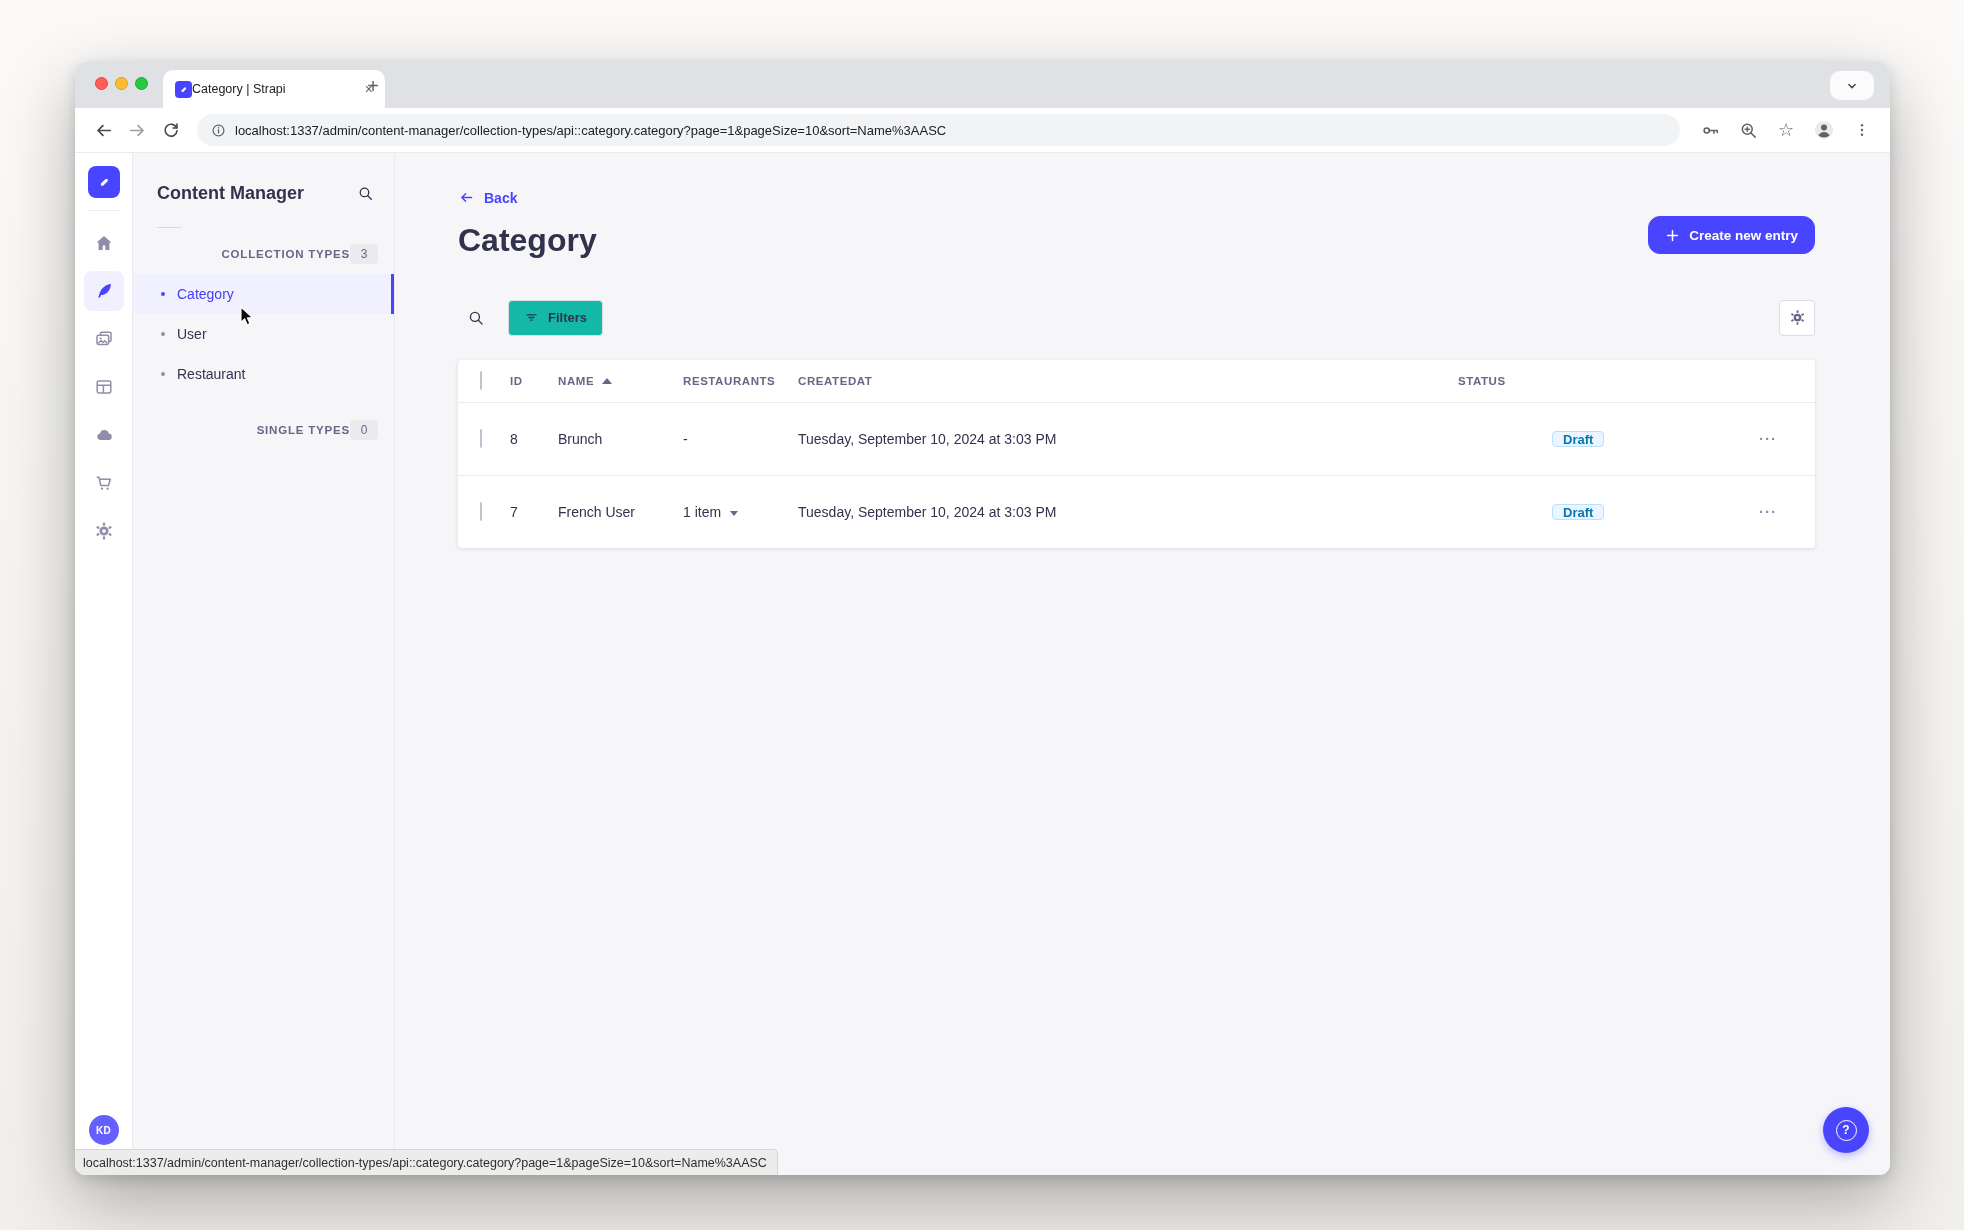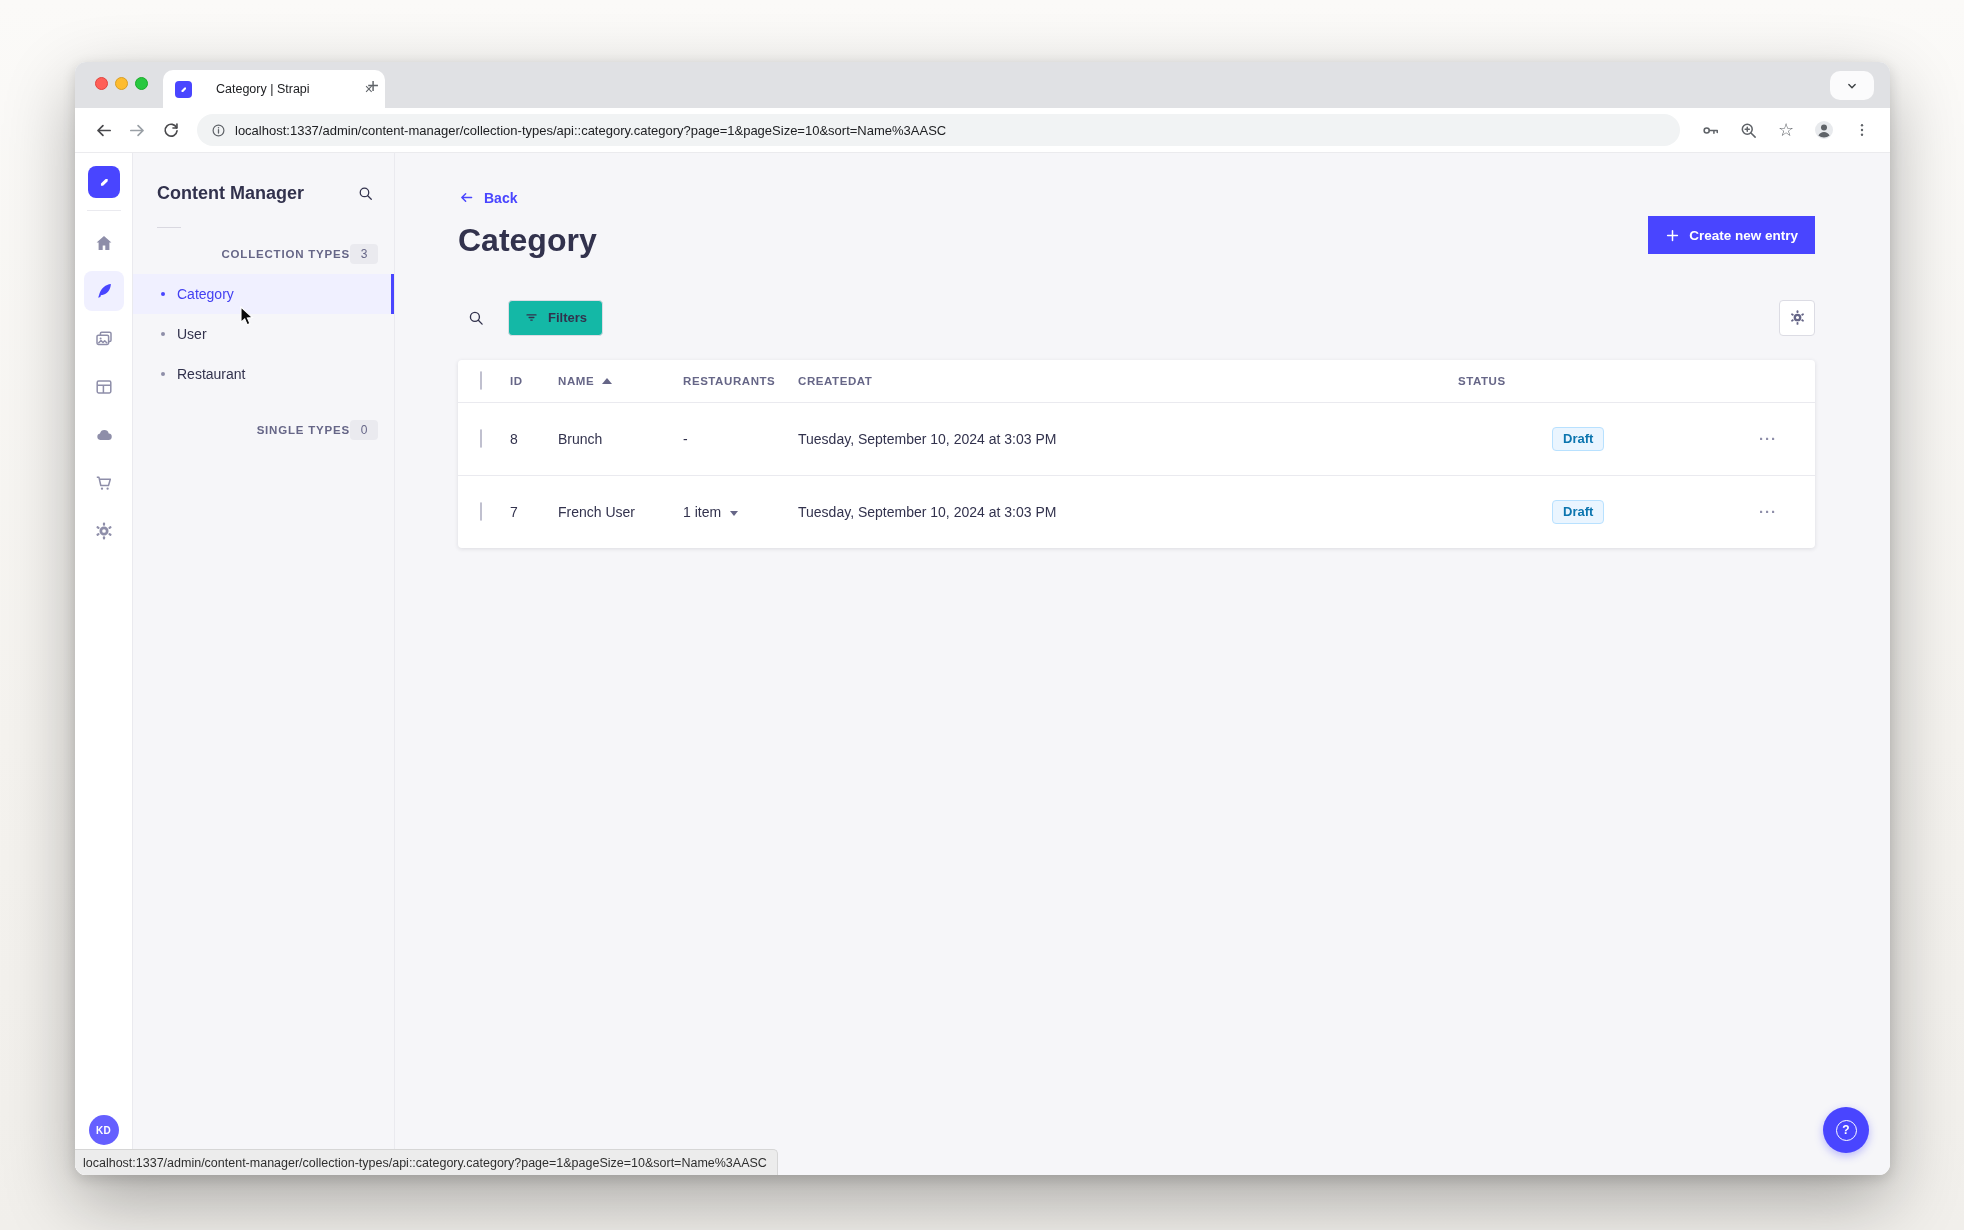--- a/index.html
+++ b/index.html
@@ -17,21 +17,21 @@
     display:flex;flex-direction:column;
   }
   .tabstrip{height:46px;background:#e0e1e4;position:relative;flex:none}
   .lights{position:absolute;left:20px;top:15px;display:flex;gap:7px}
   .light{width:13px;height:13px;border-radius:50%}
   .light.red{background:#ff5f57;border:1px solid #e0443e;box-sizing:border-box}
   .light.yellow{background:#febc2e;border:1px solid #d89e24;box-sizing:border-box}
   .light.green{background:#28c840;border:1px solid #1aab29;box-sizing:border-box}
   .tab{
     position:absolute;left:88px;top:8px;width:200px;height:38px;background:#fff;
-    border-radius:10px 10px 0 0;display:flex;align-items:center;padding:0 10px 0 12px;gap:24px;
+    border-radius:10px 10px 0 0;display:flex;align-items:center;padding:0 10px 0 12px;gap:0;
   }
   .favicon{width:17px;height:17px;border-radius:4px;background:#4945ff;flex:none;
     display:flex;align-items:center;justify-content:center}
   .tab-title{font-size:12.5px;color:#202124;flex:1;white-space:nowrap;overflow:hidden}
   .tab-close{color:#5f6368;font-size:14px;line-height:1;padding:2px}
   .newtab{position:absolute;left:284px;top:10px;width:28px;height:28px;border-radius:50%;
     display:flex;align-items:center;justify-content:center;color:#5f6368;font-size:20px;font-weight:400}
   .strip-chevron{position:absolute;right:16px;top:9px;width:44px;height:29px;background:#fbfbfc;
     border-radius:10px;display:flex;align-items:center;justify-content:center}
   .toolbar{height:44px;background:#fff;display:flex;align-items:center;padding:0 12px;gap:2px;
@@ -73,21 +73,21 @@
   .nav-item.active .dot{background:#4945ff}
   .nav-item.active::after{content:"";position:absolute;right:0;top:0;bottom:0;width:3px;background:#4945ff}
   .single-section{margin-top:26px}
   
   .main{flex:1;position:relative;min-width:0}
   .main-head{padding:36px 75px 0 63px}
   .back-link{display:inline-flex;gap:9px;align-items:center;color:#4945ff;font-size:14px;font-weight:600}
   .page-title{font-size:32px;font-weight:700;color:#32324d;margin-top:12px;line-height:1.15}
   .page-sub{font-size:16px;color:#666687;margin-top:7px}
   .create-btn{position:absolute;top:63px;right:75px;height:38px;background:#4945ff;border:1px solid #4945ff;
-    color:#fff;border-radius:0;display:flex;align-items:center;gap:9px;padding:0 16px;
+    color:#fff;border-radius:12px;display:flex;align-items:center;gap:9px;padding:0 16px;
     font-size:13.5px;font-weight:600;box-sizing:border-box}
   .action-bar{display:flex;align-items:center;margin:41px 75px 0 63px;height:36px}
   .search-toggle{width:36px;height:36px;border-radius:4px;display:flex;align-items:center;justify-content:center;color:#32324d}
   .filters-btn{height:36px;background:#14b8a6;border:1px solid #dcdce4;border-radius:4px;display:flex;
     align-items:center;gap:9px;padding:0 15px;font-size:13px;font-weight:600;color:#32324d;margin-left:14px;box-sizing:border-box}
   .settings-btn{margin-left:auto;width:36px;height:36px;background:#fff;border:1px solid #dcdce4;
     border-radius:4px;display:flex;align-items:center;justify-content:center;color:#666687;box-sizing:border-box}
   
   .table-card{margin:24px 75px 0 63px;background:#fff;border-radius:4px;
     box-shadow:0 1px 4px rgba(33,33,52,.12)}
@@ -96,21 +96,21 @@
   .t-body-row{height:72px}
   .t-body-row + .t-body-row{border-top:1px solid #eaeaef}
   .cell-check{padding-left:22px}
   .checkbox{width:20px;height:20px;border:1px solid #c0c0cf;border-radius:4px;background:#fff;box-sizing:border-box}
   .th{font-size:11.5px;font-weight:700;color:#666687;letter-spacing:.05em;display:flex;align-items:center;gap:8px}
   .td{font-size:14px;color:#32324d;white-space:nowrap}
   .sort-asc{width:0;height:0;border-left:5px solid transparent;border-right:5px solid transparent;
     border-bottom:6px solid #666687}
   .caret-down{width:0;height:0;border-left:4.5px solid transparent;border-right:4.5px solid transparent;
     border-top:5.5px solid #666687;display:inline-block;margin-left:9px;vertical-align:middle}
-  .status-badge{display:inline-flex;align-items:center;height:24px;padding:0 10px;background:#eaf5ff;
+  .status-badge{display:inline-flex;align-items:center;height:16px;padding:0 10px;background:#eaf5ff;
     border:1px solid #b8e1ff;border-radius:4px;color:#0c75af;font-size:13px;font-weight:600;margin-left:94px;box-sizing:border-box}
   .row-actions{justify-self:end;padding-right:38px;color:#8e8ea9;font-size:15px;letter-spacing:1px;font-weight:700}
   
   .help-btn{position:absolute;right:21px;bottom:22px;width:46px;height:46px;border-radius:50%;
     background:#4945ff;display:flex;align-items:center;justify-content:center;box-shadow:0 3px 8px rgba(73,69,255,.35)}
   .help-ring{width:21px;height:21px;border:1.8px solid #fff;border-radius:50%;display:flex;
     align-items:center;justify-content:center;color:#fff;font-size:12px;font-weight:700;box-sizing:border-box}
   .statusbar{position:absolute;left:0;bottom:0;height:25px;background:#ececec;
     border-top:1px solid #d6d6d6;border-right:1px solid #d6d6d6;border-top-right-radius:5px;
     display:flex;align-items:center;padding:0 10px 0 8px;font-size:12.5px;color:#2f2f2f;white-space:nowrap}

